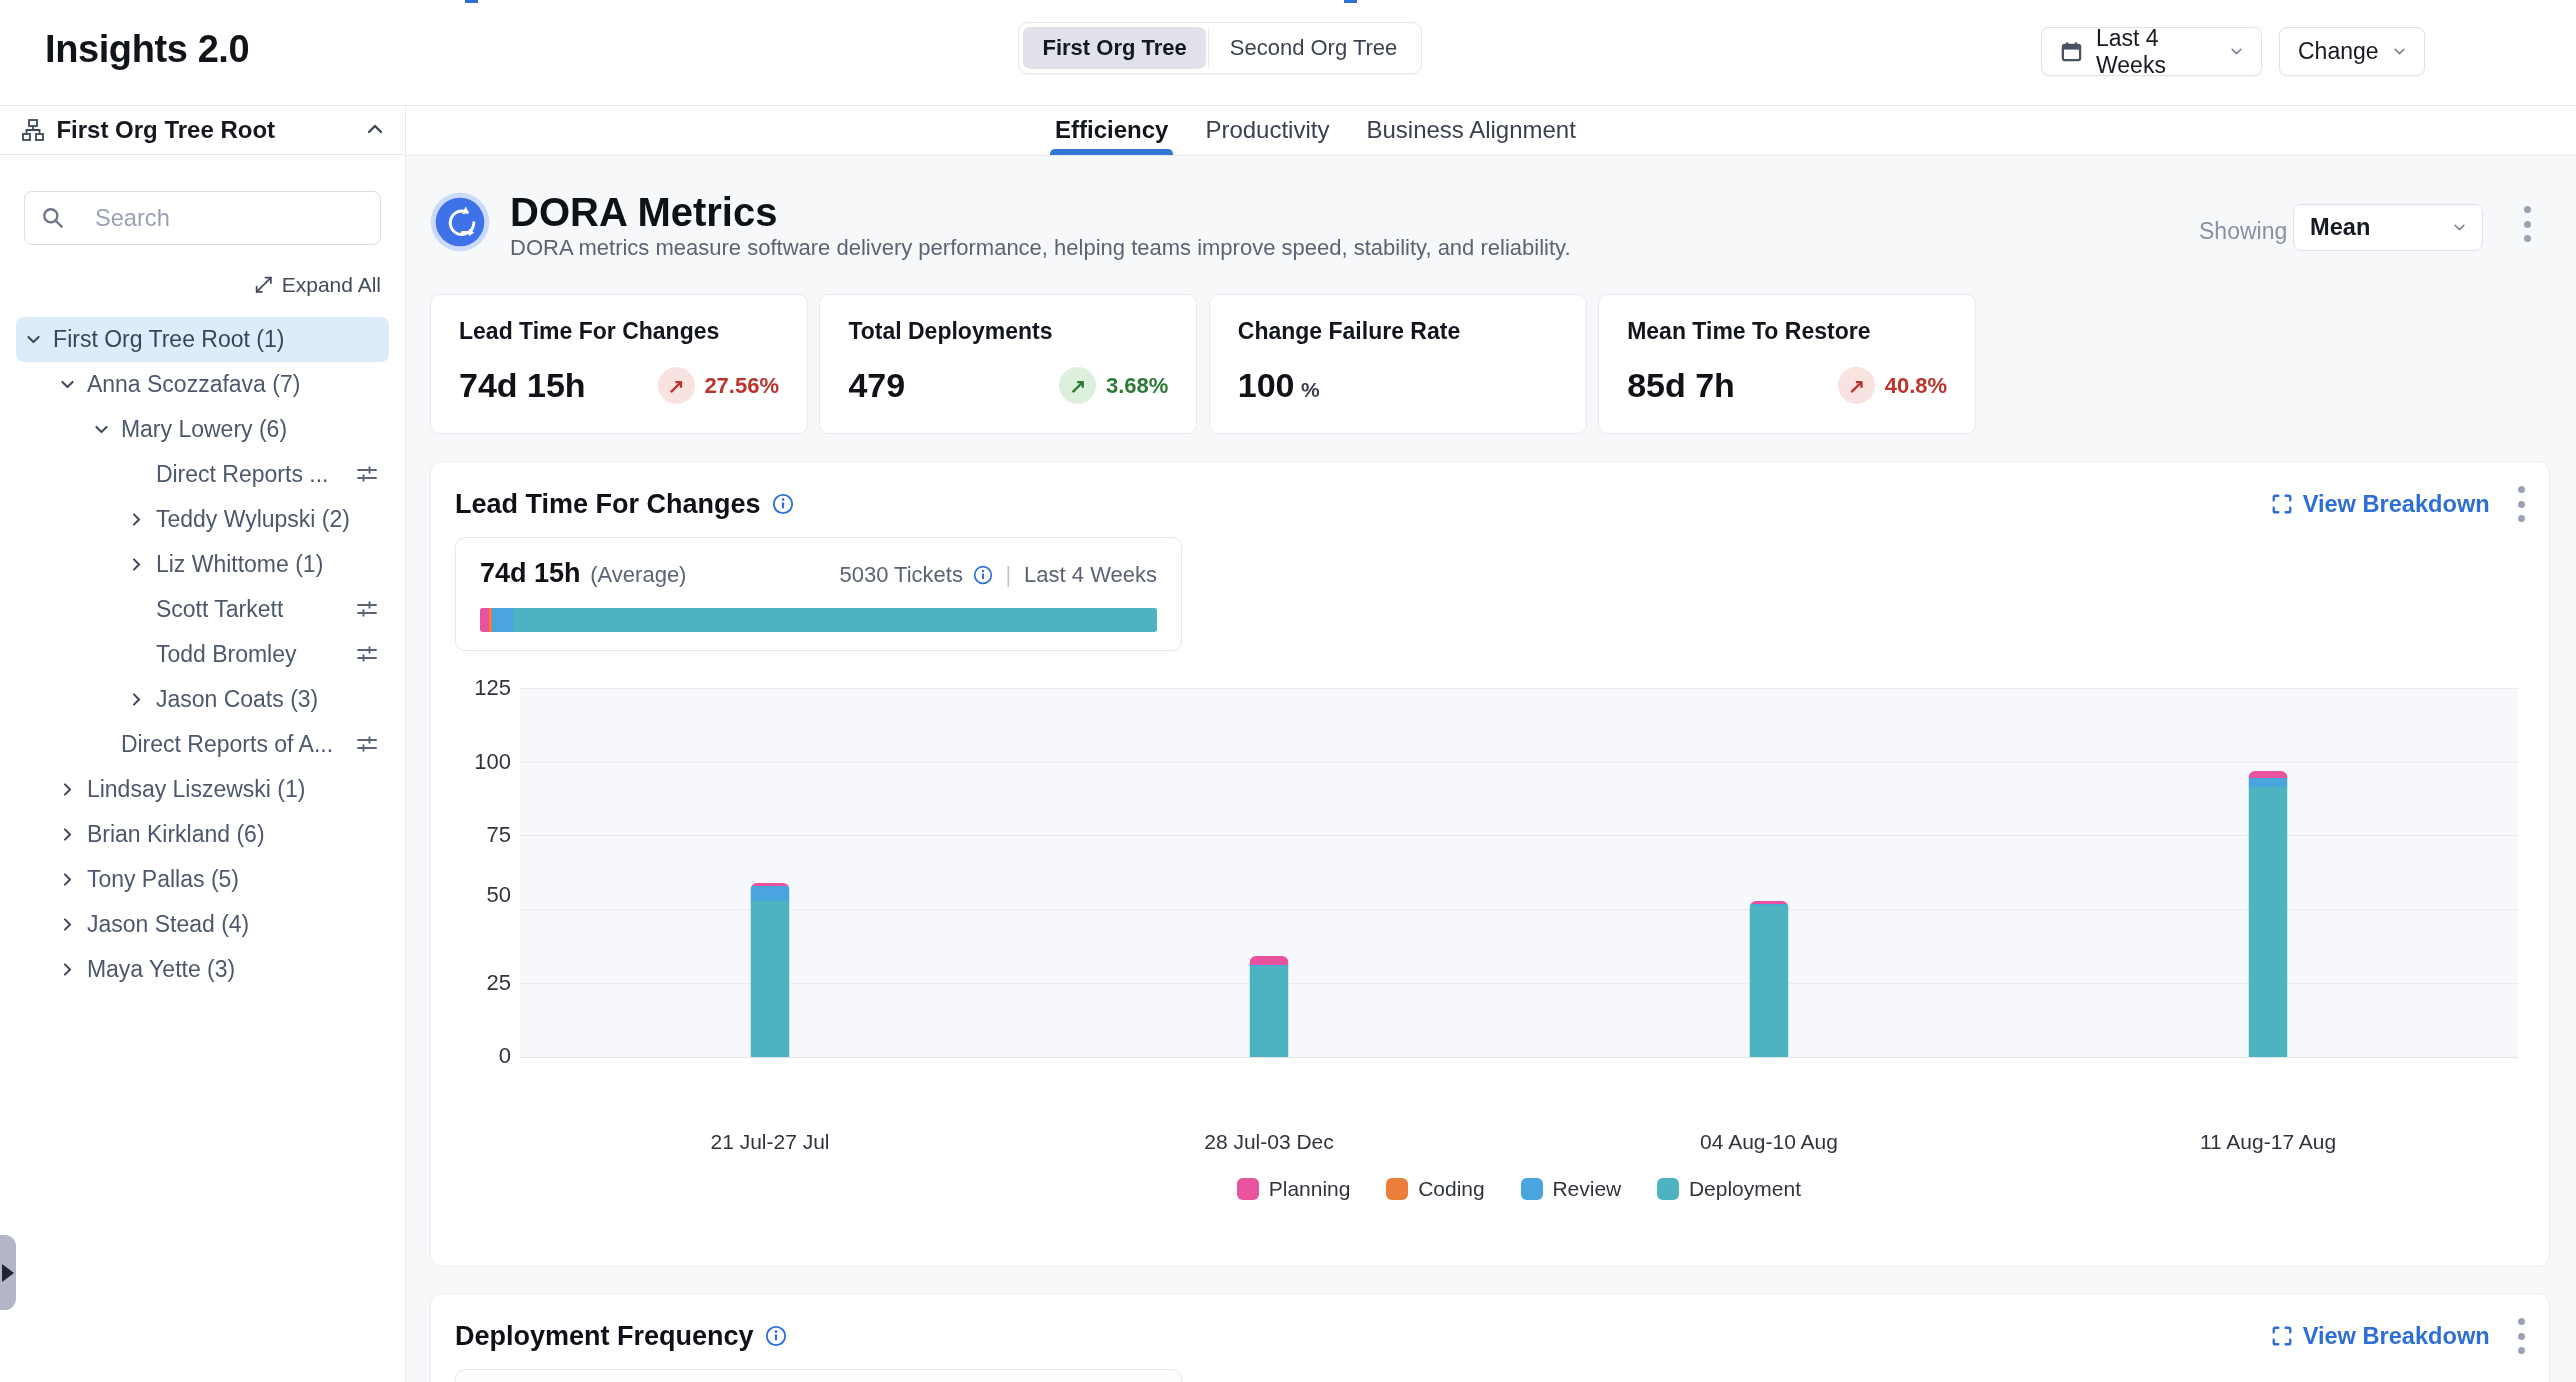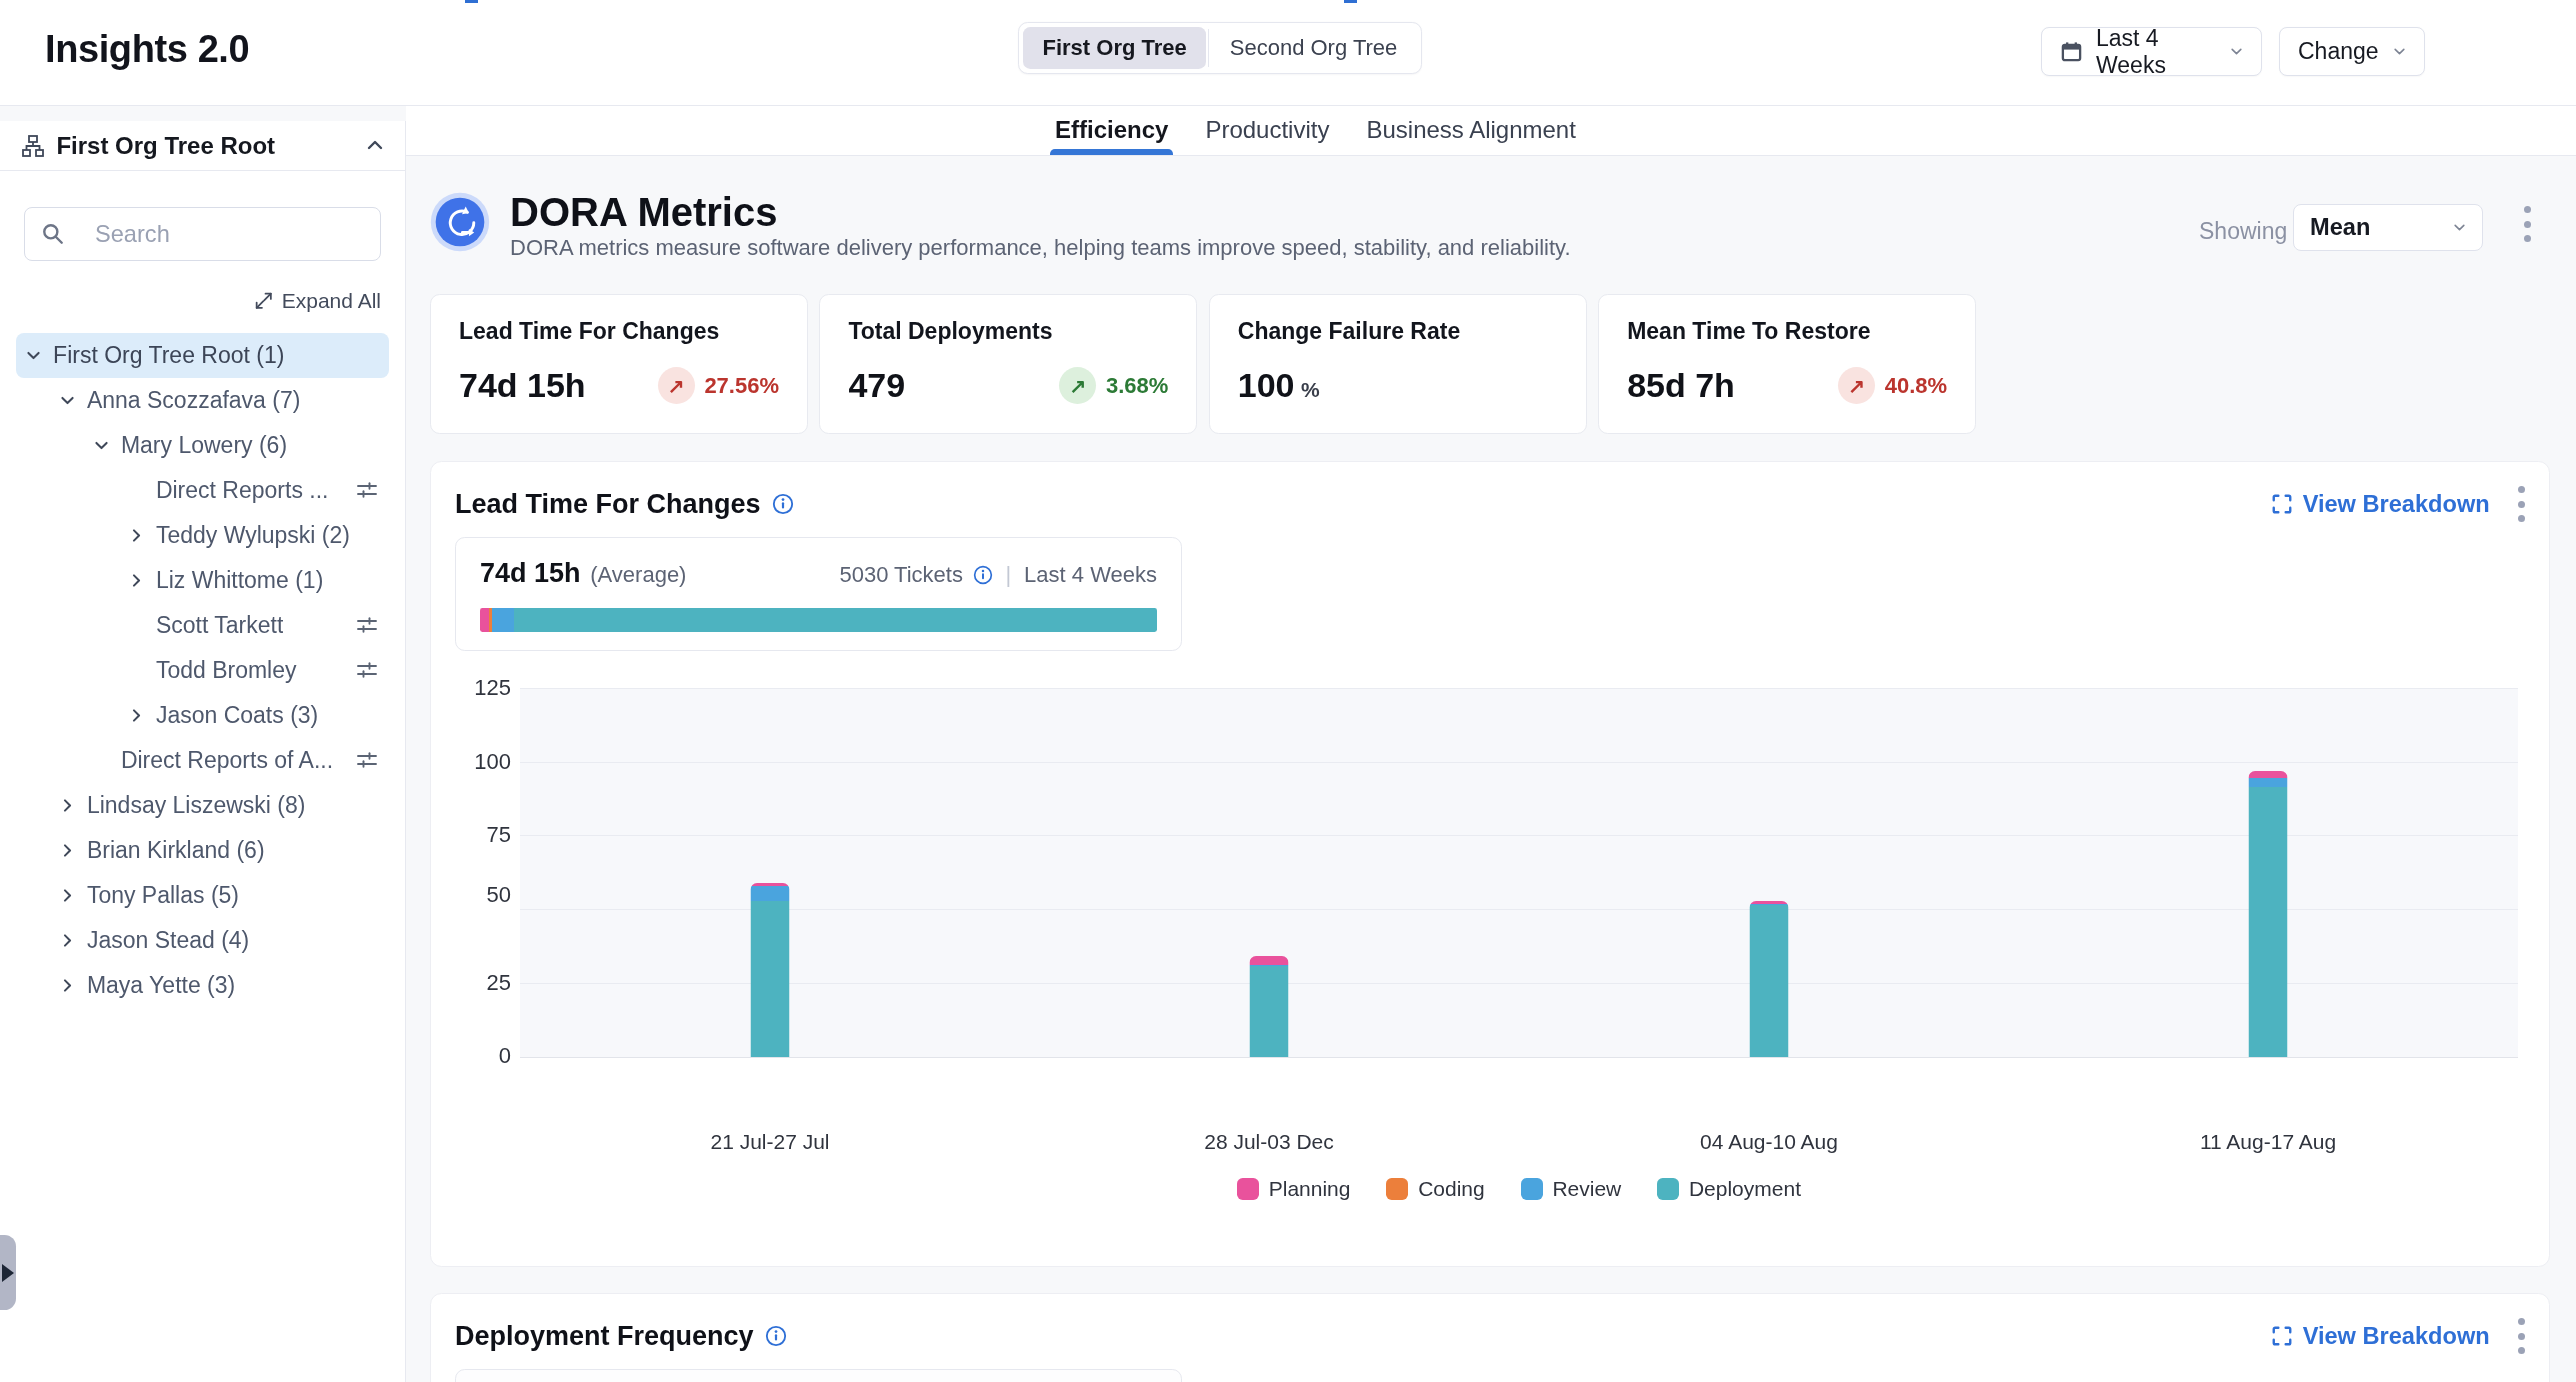--- a/index.html
+++ b/index.html
@@ -14,21 +14,21 @@
   .org-toggle .opt.active{background:#e1e1eb;font-weight:700;color:#16181f;}
   .org-toggle .divider{width:0.8px;background:#e5e7ef;margin:1.6px 1.6px;}
   .dd{position:absolute;top:27px;height:49px;box-sizing:border-box;border:0.8px solid #dfe2ec;border-radius:8px;background:#fff;display:flex;align-items:center;padding:0 18px;font-size:23px;color:#171a22;gap:13px;box-shadow:0 0.8px 1.6px rgba(20,24,40,.03);}
   .dd .grow{flex:1;}
   .dd-range{left:2041px;width:221px;}
   .dd-gran{left:2279px;width:146px;}
   .chev-down{width:13px;height:13px;flex:none;}
   .top-artifact{position:absolute;top:0;height:3.2px;width:13px;background:#2f6fd3;}
 
   
-  .sidebar{position:absolute;left:0;top:105px;width:406px;bottom:0;background:#fff;border-right:0.8px solid #e7e9f0;box-sizing:border-box;z-index:4;margin-top:16px;}
+  .sidebar{position:absolute;left:0;top:105px;width:406px;bottom:0;background:#fff;border-right:0.8px solid #e7e9f0;box-sizing:border-box;z-index:4;}
   .sb-head{height:49px;display:flex;align-items:center;gap:11.4px;padding:0 21px;border-bottom:0.8px solid #e7e9f0;}
   .sb-head .label{font-size:24px;font-weight:700;color:#15181f;flex:1;}
   .search{margin:36px 24px 0;height:54px;box-sizing:border-box;border:1.6px solid #d9dde8;border-radius:8px;display:flex;align-items:center;gap:28px;padding:0 16px;background:#fff;}
   .search input{border:none;outline:none;font-size:23.6px;color:#2c3240;width:100%;font-family:inherit;background:transparent;}
   .search input::placeholder{color:#9aa1b3;}
   .expand-all{display:flex;justify-content:flex-end;align-items:center;gap:8px;margin:28px 24px 0;font-size:21px;color:#434b5c;cursor:pointer;}
   .tree{margin-top:19.5px;}
   .trow{display:flex;align-items:center;height:45px;margin:0 16px;border-radius:8px;color:#4e586c;font-size:23px;cursor:pointer;}
   .trow.selected{background:#dcecfa;color:#3c4557;}
   .trow .chevbox{width:29px;height:29px;flex:none;display:flex;align-items:center;justify-content:center;}
@@ -282,21 +282,21 @@
               <path d="M7.5 12.2 v5.6"></path>
             </svg>
           </span>
         </div>
         <div class="trow" style="padding-left: 37px;">
           <span class="chevbox">
             <svg width="17" height="17" viewBox="0 0 20 20">
               <polyline points="7,4 13,10 7,16" fill="none" stroke="#3f4859" stroke-width="2.4" stroke-linecap="round" stroke-linejoin="round"></polyline>
             </svg>
           </span>
-          <span class="lbl">Lindsay Liszewski (8)</span>
+          <span class="lbl">Lindsay Liszewski (1)</span>
         </div>
         <div class="trow" style="padding-left: 37px;">
           <span class="chevbox">
             <svg width="17" height="17" viewBox="0 0 20 20">
               <polyline points="7,4 13,10 7,16" fill="none" stroke="#3f4859" stroke-width="2.4" stroke-linecap="round" stroke-linejoin="round"></polyline>
             </svg>
           </span>
           <span class="lbl">Brian Kirkland (6)</span>
         </div>
         <div class="trow" style="padding-left: 37px;">

